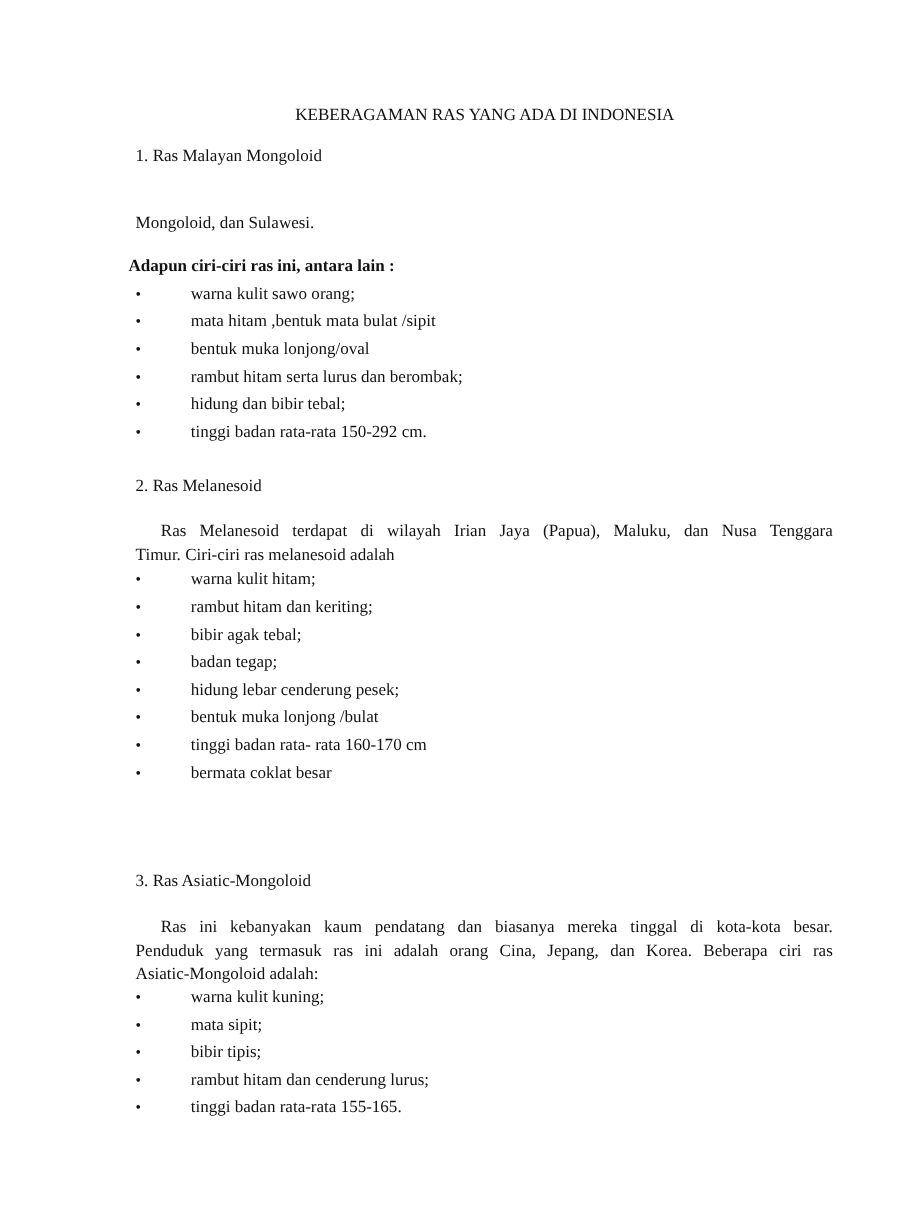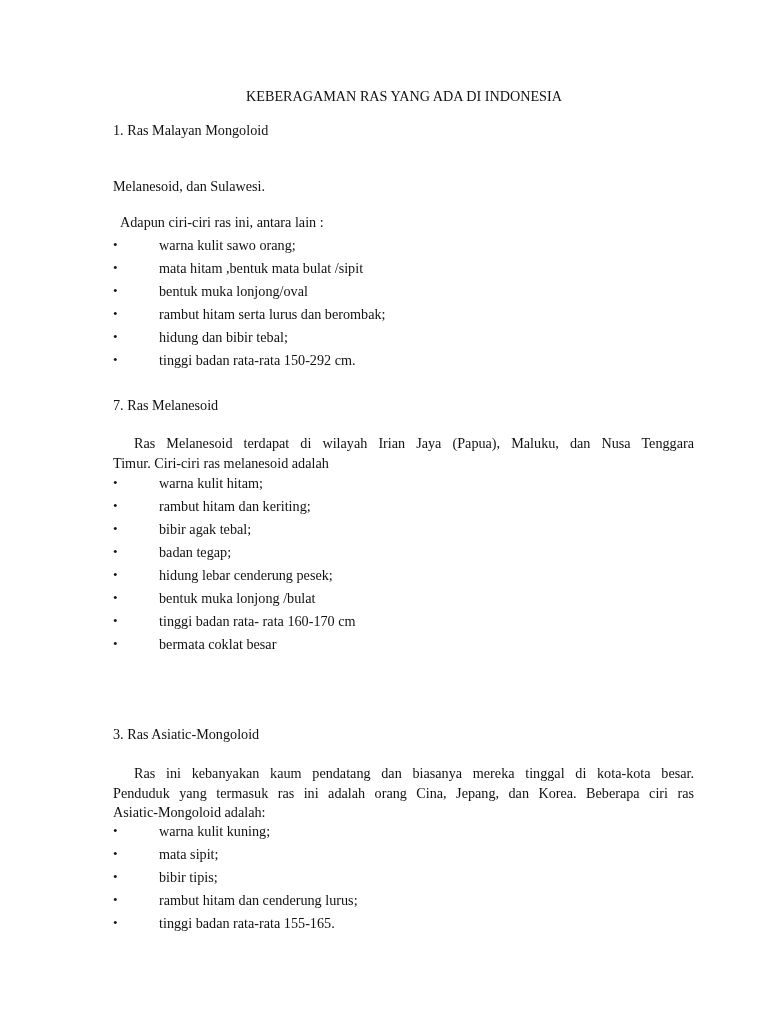--- a/index.html
+++ b/index.html
@@ -5,35 +5,35 @@
   html, body { margin: 0; padding: 0; }
   body {
     width: 768px; height: 1024px; background: #ffffff; color: #111111;
     font-family: "Liberation Serif", "DejaVu Serif", serif;
     font-size: 14.2px; position: relative; overflow: hidden;
   }
   .page { position: absolute; left: 0; top: 0; width: 768px; height: 748px; margin-left: 20px; }
   .abs { position: absolute; white-space: nowrap; line-height: 18px; }
   .title { left: 0; width: 768px; text-align: center; top: 87px; }
   .heading { left: 93px; }
-  .intro { left: 100px; }
+  .intro { left: 87px; font-weight: bold; }
   .bullet-row { position: absolute; left: 93px; height: 18px; line-height: 18px; white-space: nowrap; }
   .bullet-dot { position: absolute; left: 0; top: 0; width: 10px; text-align: left; font-size: 13px; }
   .bullet-text { position: absolute; left: 46px; top: 0; }
 </style>
 </head>
 <body>
 
 <div class="page">
 
   <div class="abs title">KEBERAGAMAN RAS YANG ADA DI INDONESIA</div>
 
   <div class="abs heading" style="top:121px;">1. Ras Malayan Mongoloid</div>
 
-  <div class="abs heading" style="top:177px;">Melanesoid, dan Sulawesi.</div>
+  <div class="abs heading" style="top:177px;">Mongoloid, dan Sulawesi.</div>
 
   <div class="abs intro" style="top:213px;">Adapun ciri-ciri ras ini, antara lain :</div>
 
   <div class="bullet-row" style="top:236px;">
       <span class="bullet-dot">•</span>
       <span class="bullet-text">warna kulit sawo orang;</span>
     </div>
   <div class="bullet-row" style="top:259px;">
       <span class="bullet-dot">•</span>
       <span class="bullet-text">mata hitam ,bentuk mata bulat /sipit</span>
@@ -48,21 +48,21 @@
     </div>
   <div class="bullet-row" style="top:328px;">
       <span class="bullet-dot">•</span>
       <span class="bullet-text">hidung dan bibir tebal;</span>
     </div>
   <div class="bullet-row" style="top:351px;">
       <span class="bullet-dot">•</span>
       <span class="bullet-text">tinggi badan rata-rata 150-292 cm.</span>
     </div>
 
-  <div class="abs heading" style="top:396px;">7. Ras Melanesoid</div>
+  <div class="abs heading" style="top:396px;">2. Ras Melanesoid</div>
 
   <div class="abs heading" style="top:454px;">Timur. Ciri-ciri ras melanesoid adalah</div>
   <div class="abs heading" style="top:434px; left:114px; width:560px; text-align:justify; text-align-last:justify; white-space:normal;">Ras Melanesoid terdapat di wilayah Irian Jaya (Papua), Maluku, dan Nusa Tenggara</div>
 
   <div class="bullet-row" style="top:474px;">
       <span class="bullet-dot">•</span>
       <span class="bullet-text">warna kulit hitam;</span>
     </div>
   <div class="bullet-row" style="top:497px;">
       <span class="bullet-dot">•</span>

